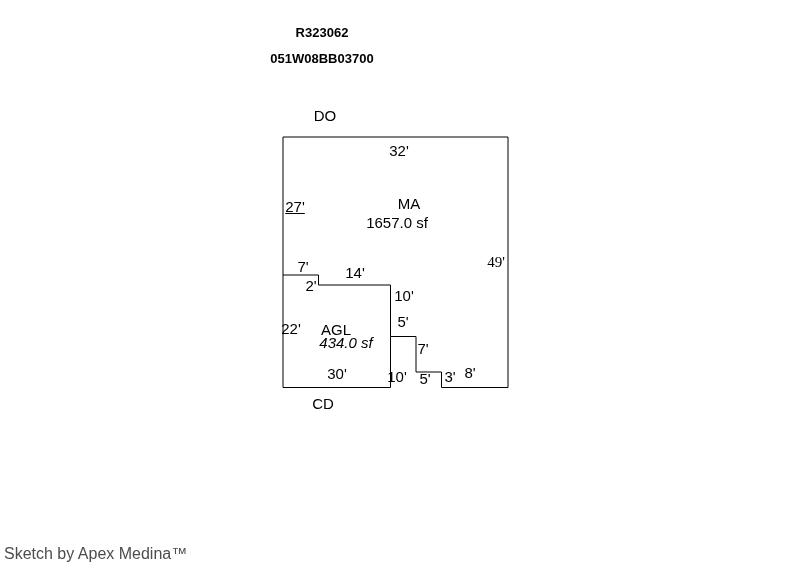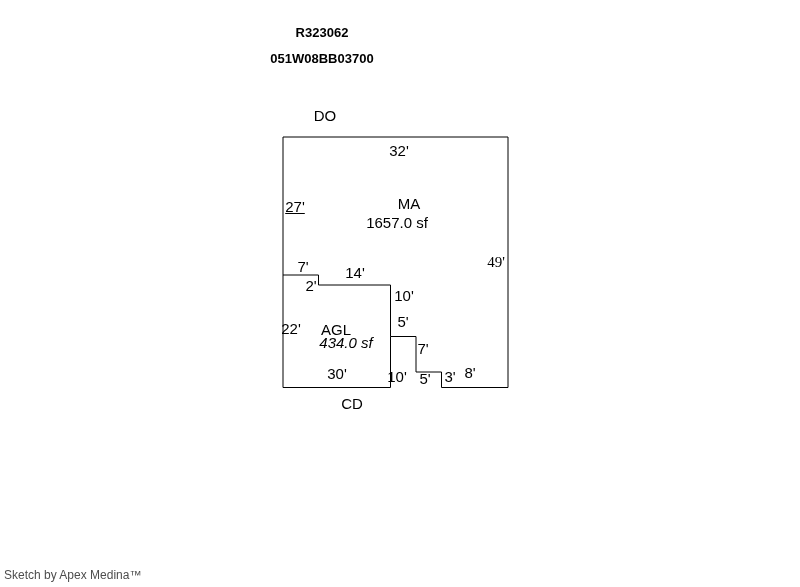--- a/index.html
+++ b/index.html
@@ -40,42 +40,42 @@
     position: absolute;
     transform: translate(-50%, -50%);
     font-size: 15px;
     line-height: 12px;
     white-space: nowrap;
     color: #000;
   }
   .footer {
     position: absolute;
     left: 4px;
-    top: 568px;
-    font-size: 12px;
+    top: 545px;
+    font-size: 16px;
     color: #4d4d4d;
   }
 </style>
 </head>
 <body>
 
 <div class="page">
 
   <div class="hdr" id="record-id">R323062</div>
 
   <div class="hdr" id="parcel-id">051W08BB03700</div>
 
   <svg class="sketch" width="800" height="587" viewBox="0 0 800 587">
     <polygon id="building-outline" fill="none" stroke="#000000" stroke-width="1" points="283,137 508,137 508,387.5 441.5,387.5 441.5,372 416,372 416,336.5 390.5,336.5 390.5,387.5 283,387.5"></polygon>
     <polyline id="area-divider" fill="none" stroke="#000000" stroke-width="1" points="283,275 318.5,275 318.5,285 390.5,285 390.5,336.5"></polyline>
   </svg>
 
   <div id="labels-layer">
       <span class="lbl" style="left: 325px; top: 116px;">DO</span>
-      <span class="lbl" style="left: 352px; top: 404px;">CD</span>
+      <span class="lbl" style="left: 323px; top: 404px;">CD</span>
       <span class="lbl" style="left: 397px; top: 204px; padding-left: 24px;">MA</span>
       <span class="lbl" style="left: 397px; top: 223px;">1657.0 sf</span>
       <span class="lbl" style="left: 336px; top: 330px;">AGL</span>
       <span class="lbl" style="left: 346px; top: 343px; font-style: italic;">434.0 sf</span>
       <span class="lbl" style="left: 399px; top: 151px;">32'</span>
       <span class="lbl" style="left: 295px; top: 207px; text-decoration: underline;">27'</span>
       <span class="lbl" style="left: 496px; top: 262px; font-family: Liberation Serif, serif;">49'</span>
       <span class="lbl" style="left: 303px; top: 267px;">7'</span>
       <span class="lbl" style="left: 355px; top: 273px;">14'</span>
       <span class="lbl" style="left: 311px; top: 286px;">2'</span>

